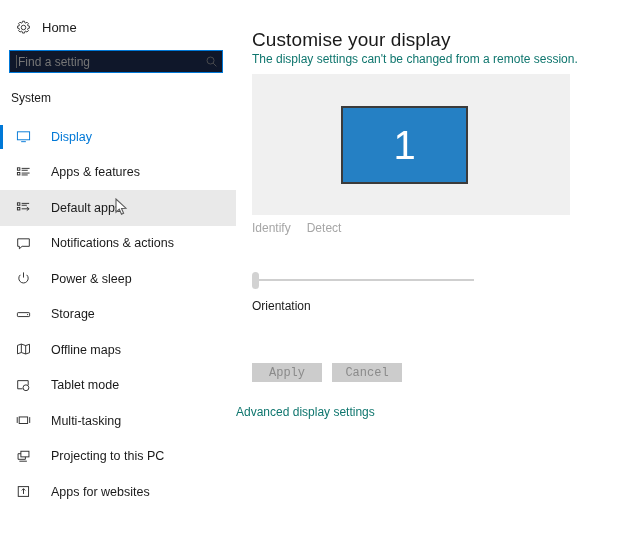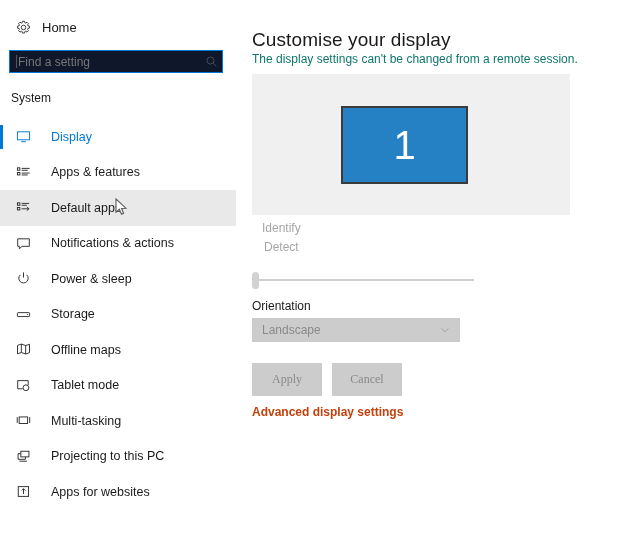--- a/index.html
+++ b/index.html
@@ -190,25 +190,24 @@
   }
   #monitor-number {
     color: #ffffff;
     font-size: 40px;
     font-weight: 300;
     line-height: 1;
   }
 
   #preview-buttons {
     position: absolute;
-    left: 24px;
+    left: 14px;
     top: 221px;
     display: flex;
-    gap: 5px;
-    flex-direction: column;
+    gap: 12px;
   }
   .link-button {
     font-size: 12px;
     color: #a6a6a6;
     background: none;
     border: none;
     padding: 0 2px;
     font-family: "Liberation Sans", sans-serif;
     cursor: default;
   }
@@ -280,38 +279,37 @@
 
   #action-buttons {
     position: absolute;
     left: 16px;
     top: 363px;
     display: flex;
     gap: 10px;
   }
   .push-button {
     width: 70px;
-    height: 33px;
+    height: 19px;
     background: #cccccc;
     border: none;
-    font-family: Liberation Serif, serif;
+    font-family: Liberation Mono, monospace;
     font-size: 12px;
     color: #8a8a8a;
     cursor: default;
   }
 
   #advanced-link {
     position: absolute;
-    left: 16px;
+    left: 0;
     top: 405px;
     font-size: 12px;
-    color: #c2410c;
+    color: #0f766e;
     text-decoration: none;
     cursor: default;
-    font-weight: bold;
   }
 
   
   #mouse-cursor {
     position: absolute;
     left: 115px;
     top: 198px;
     pointer-events: none;
     z-index: 50;
   }
@@ -500,28 +498,20 @@
   </div>
 
 
   <div id="scale-slider">
     <div id="slider-track"></div>
     <div id="slider-thumb"></div>
   </div>
 
   <div id="orientation-label">Orientation</div>
 
-  <div id="orientation-select">
-    <span id="orientation-value">Landscape</span>
-    <span id="orientation-chevron">
-      <svg width="12" height="12" viewBox="0 0 16 16">
-        <path d="M3.4 6 L8 10.4 L12.6 6" fill="none" stroke="currentColor" stroke-width="1.1"></path>
-      </svg>
-    </span>
-  </div>
 
   <div id="action-buttons">
     <button class="push-button">Apply</button>
     <button class="push-button">Cancel</button>
   </div>
 
   <a id="advanced-link" href="#">Advanced display settings</a>
 </div>
 
 <div id="mouse-cursor">

